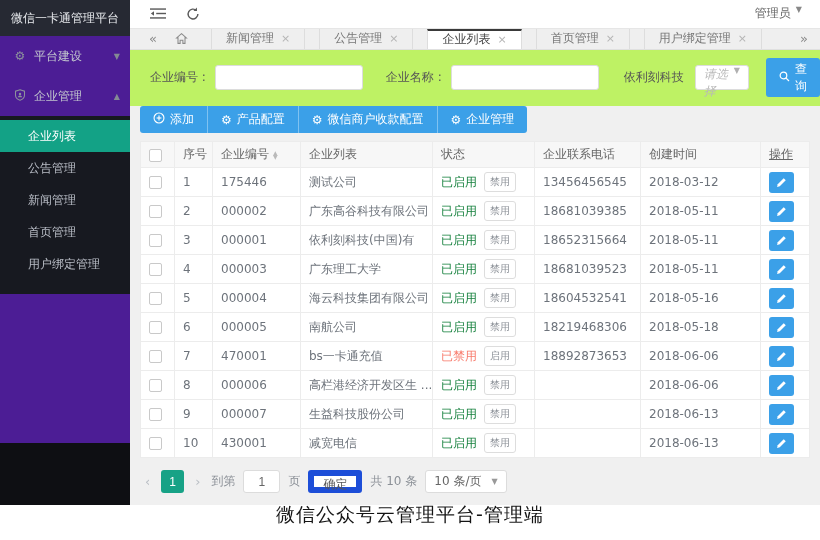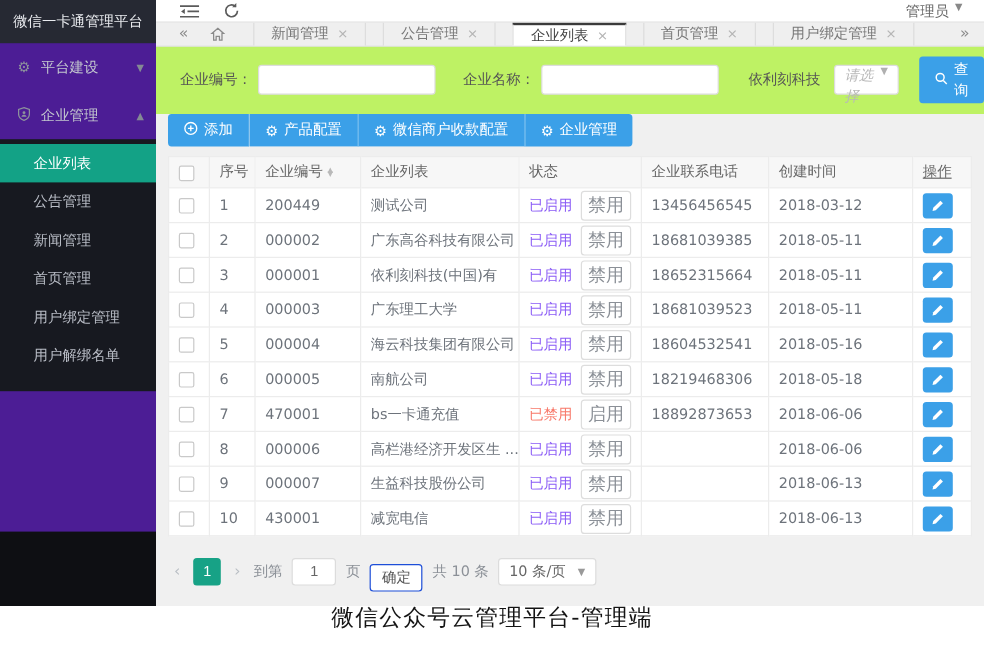--- a/index.html
+++ b/index.html
@@ -54,30 +54,30 @@
   table.grid th, table.grid td { border:1px solid #ececec; height:29px; padding:0 8px; font-weight:normal; text-align:left; overflow:hidden; white-space:nowrap; }
   table.grid thead th { background:#f7f7f7; color:#666; height:26px; }
   table.grid td { color:#6d737b; }
   .chk { display:inline-block; width:13px; height:13px; border:1px solid #c9c9c9; border-radius:2px; background:#fff; vertical-align:middle; cursor:pointer; }
   .col-center { text-align:left;text-decoration:underline; }
   .cell-code { color:#9db7d8; }
   .cell-date { color:#8a9cae; }
   .cell-phone { color:#8f959d; }
   .sort-icons { display:inline-flex; flex-direction:column; line-height:0.55; font-size:6px; color:#b9b9b9; vertical-align:middle; margin-left:4px; }
   .status-wrap { display:flex; align-items:center; gap:7px; }
-  .status-on { color:#8b5cf6; }
+  .status-on { color:#15803d; }
   .status-off { color:#f8796a; }
-  .mini-btn { border:1px solid #ddd; border-radius:3px; background:#fff; color:#8b9097; font-size:15px; padding:2px 5px; cursor:pointer; }
+  .mini-btn { border:1px solid #ddd; border-radius:3px; background:#fff; color:#8b9097; font-size:10px; padding:2px 5px; cursor:pointer; }
   .edit-btn { width:25px; height:21px; background:#3ba0e8; border:none; border-radius:3px; display:flex; align-items:center; justify-content:center; cursor:pointer; }
 
   .pager { display:flex; align-items:center; gap:8px; padding:12px 2px; color:#8b9097; }
   .pg-arrow { color:#b9bec4; font-size:13px; cursor:pointer; padding:0 3px; }
   .pg-page { width:23px; height:23px; background:#17a286; color:#fff; border:none; border-radius:3px; font-size:12px; cursor:pointer; }
   .pg-input { width:37px; height:23px; border:1px solid #dcdcdc; border-radius:3px; text-align:center; font-size:12px; color:#666; }
-  .pg-confirm { height:23px; border:1px solid #1d4ed8; border-radius:3px; background:#fff; color:#555; padding:0 9px; font-size:12px; cursor:pointer;margin-top:11px; }
+  .pg-confirm { height:23px; border:6px solid #1d4ed8; border-radius:3px; background:#fff; color:#555; padding:0 9px; font-size:12px; cursor:pointer; }
   .pg-size { height:23px; border:1px solid #dcdcdc; border-radius:3px; background:#fff; display:flex; align-items:center; gap:10px; padding:0 8px; color:#666; cursor:pointer; }
   .pg-size .caret { font-size:8px; color:#999; }
 
   .footer-caption { height:19px; display:flex; align-items:center; justify-content:center; background:#fff; font-size:19px; color:#141414; font-weight:500; letter-spacing:1px; }
 </style>
 </head>
 <body>
 
 <div class="app">
 
@@ -101,21 +101,20 @@
       <span>企业管理</span>
       <span class="mi-arrow">▲</span>
     </div>
 
     <div class="submenu">
       <div class="submenu-item active">企业列表</div>
       <div class="submenu-item">公告管理</div>
       <div class="submenu-item">新闻管理</div>
       <div class="submenu-item">首页管理</div>
       <div class="submenu-item">用户绑定管理</div>
-      <div class="submenu-item">用户解绑名单</div>
     </div>
 
     <div class="sidebar-fill"></div>
     <div class="sidebar-bottom"></div>
   </div>
 
   <div class="main">
 
     <div class="topbar">
       <span>
@@ -241,21 +240,21 @@
             <th>状态</th>
             <th>企业联系电话</th>
             <th>创建时间</th>
             <th class="col-center">操作</th>
           </tr>
         </thead>
         <tbody>
           <tr>
             <td class="col-center"><span class="chk"></span></td>
             <td>1</td>
-            <td class="cell-code">200449</td>
+            <td class="cell-code">175446</td>
             <td>测试公司</td>
             <td>
                 <span class="status-wrap">
                   <span class="status-on">已启用</span>
                   <button class="mini-btn">禁用</button>
                 </span>
               </td>
             <td class="cell-phone">13456456545</td>
             <td class="cell-date">2018-03-12</td>
             <td class="col-center">

